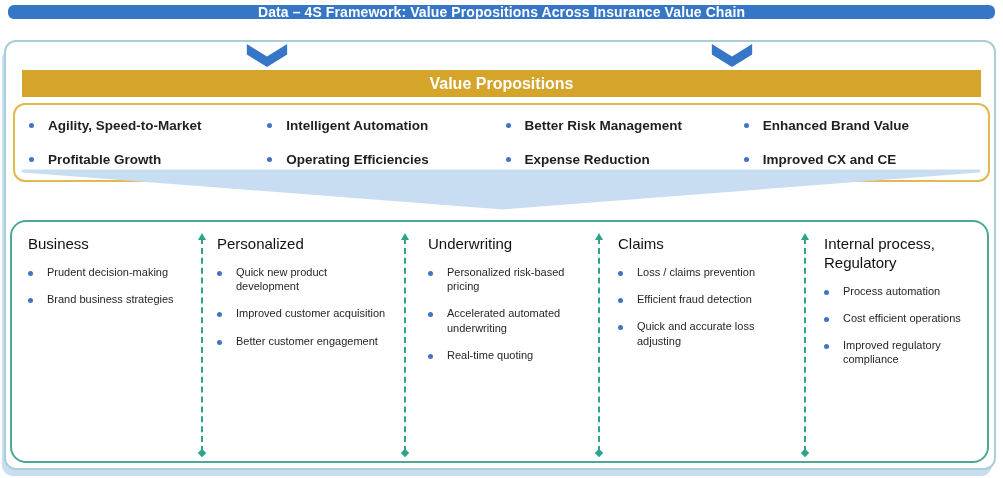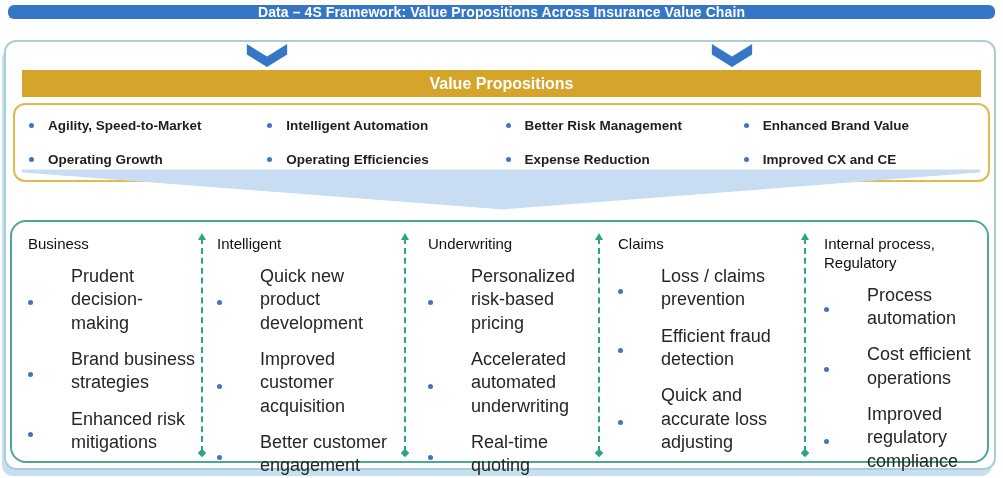--- a/index.html
+++ b/index.html
@@ -121,26 +121,25 @@
   }
   .chain-title {
     font-size: 15px;
     font-weight: normal;
     color: #111111;
     line-height: 1.25;
     margin-bottom: 11px;
   }
   .chain-item {
     display: flex;
-    align-items: center;
-    font-size: 18px;
+    align-items: flex-start;
+    font-size: 11px;
     color: #262626;
     line-height: 1.3;
     margin-bottom: 13px;
-    gap: 24px;
   }
   .chain-item .bullet { margin-top: 6px; }
 
   .sep {
     position: absolute;
     top: 16px;
     height: 214px;
     width: 0;
     border-left: 2px dashed #2EA38C;
   }
@@ -182,21 +181,21 @@
     <span>Value Propositions</span>
   </div>
 
   <div class="props-box">
     <div class="prop-item">
       <span class="bullet"></span>
       <span>Agility, Speed-to-Market</span>
     </div>
     <div class="prop-item">
       <span class="bullet"></span>
-      <span>Operating Growth</span>
+      <span>Profitable Growth</span>
     </div>
     <div class="prop-item">
       <span class="bullet"></span>
       <span>Intelligent Automation</span>
     </div>
     <div class="prop-item">
       <span class="bullet"></span>
       <span>Operating Efficiencies</span>
     </div>
     <div class="prop-item">
@@ -226,33 +225,29 @@
     <div class="chain-col" style="left:16px; width:168px;">
       <div class="chain-title">Business</div>
       <div class="chain-item">
         <span class="bullet"></span>
         <span>Prudent decision-making</span>
       </div>
       <div class="chain-item">
         <span class="bullet"></span>
         <span>Brand business strategies</span>
       </div>
-      <div class="chain-item">
-        <span class="bullet"></span>
-        <span>Enhanced risk mitigations</span>
-      </div>
     </div>
 
     <div class="sep" style="left:189px;">
       <span class="tip-arrow"></span>
       <span class="tip-diamond"></span>
     </div>
 
     <div class="chain-col" style="left:205px; width:175px;">
-      <div class="chain-title">Intelligent</div>
+      <div class="chain-title">Personalized</div>
       <div class="chain-item">
         <span class="bullet"></span>
         <span>Quick new product development</span>
       </div>
       <div class="chain-item">
         <span class="bullet"></span>
         <span>Improved customer acquisition</span>
       </div>
       <div class="chain-item">
         <span class="bullet"></span>

